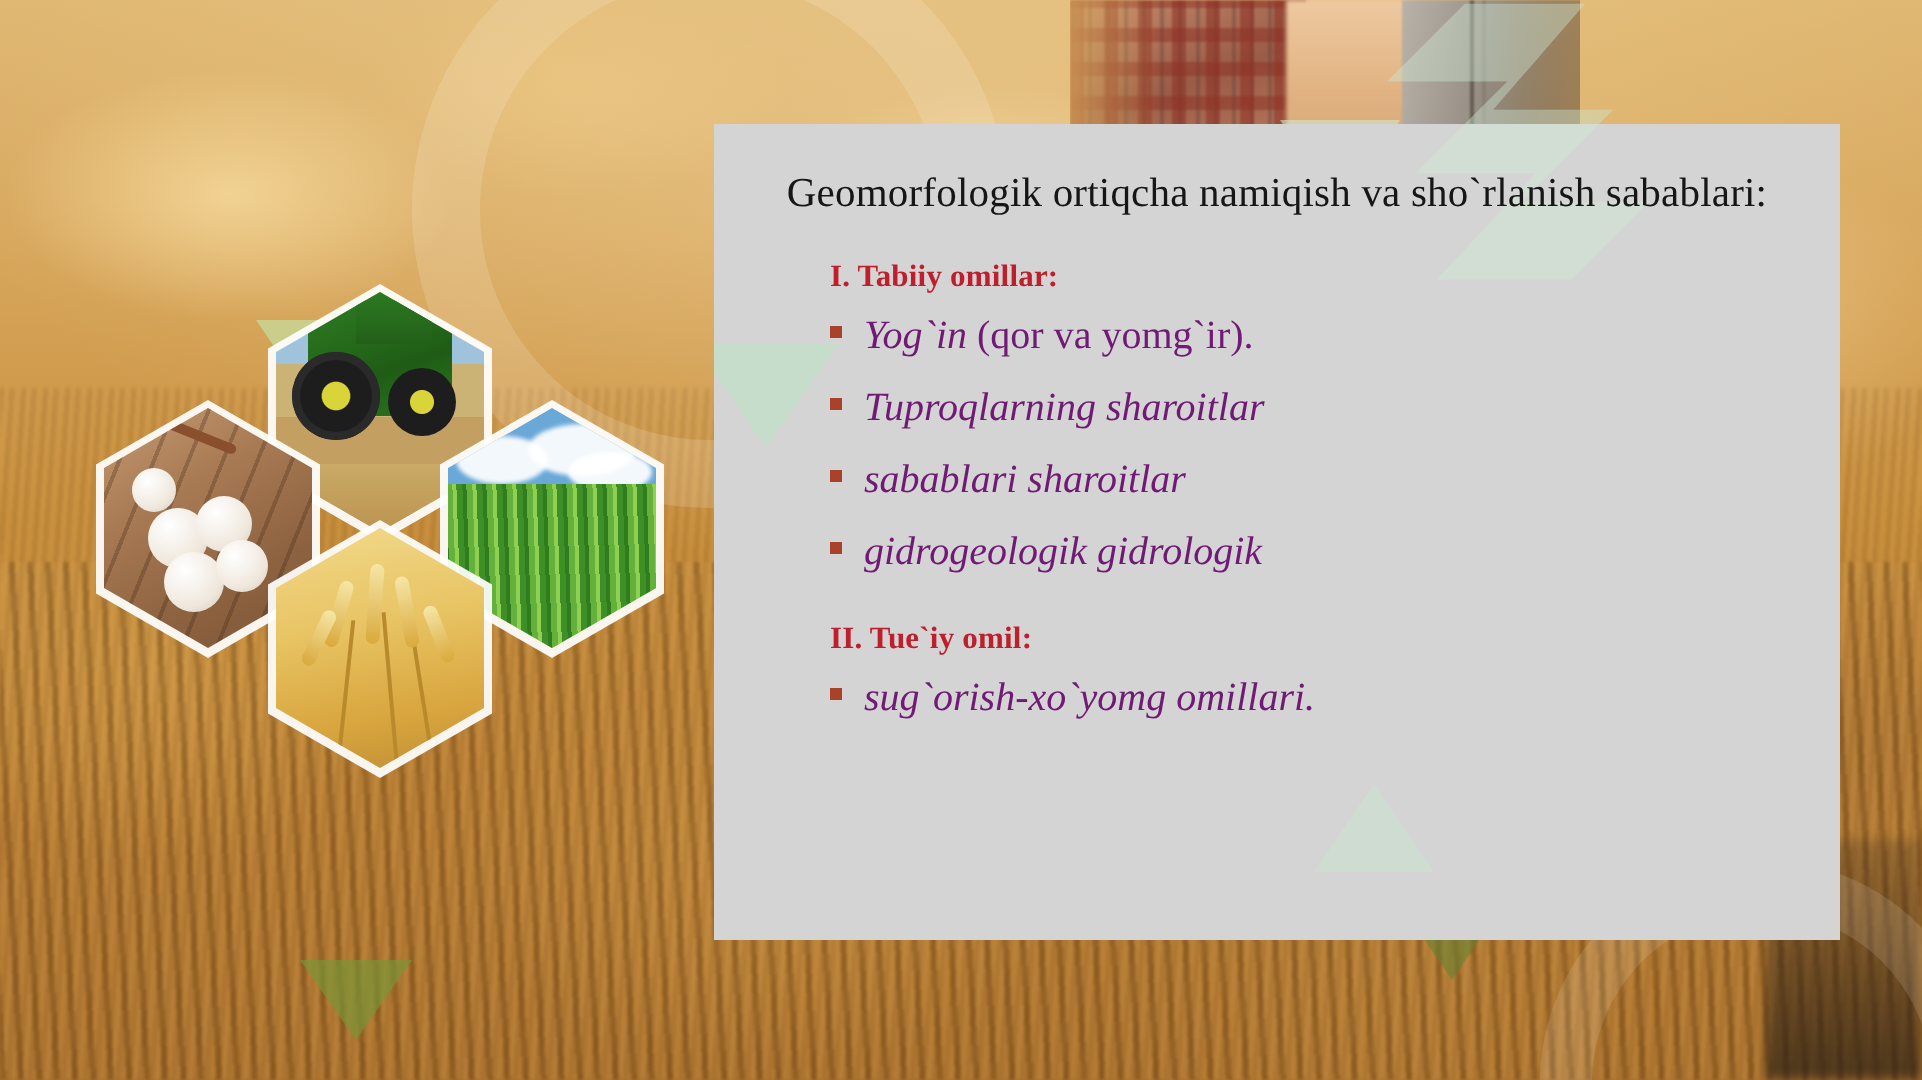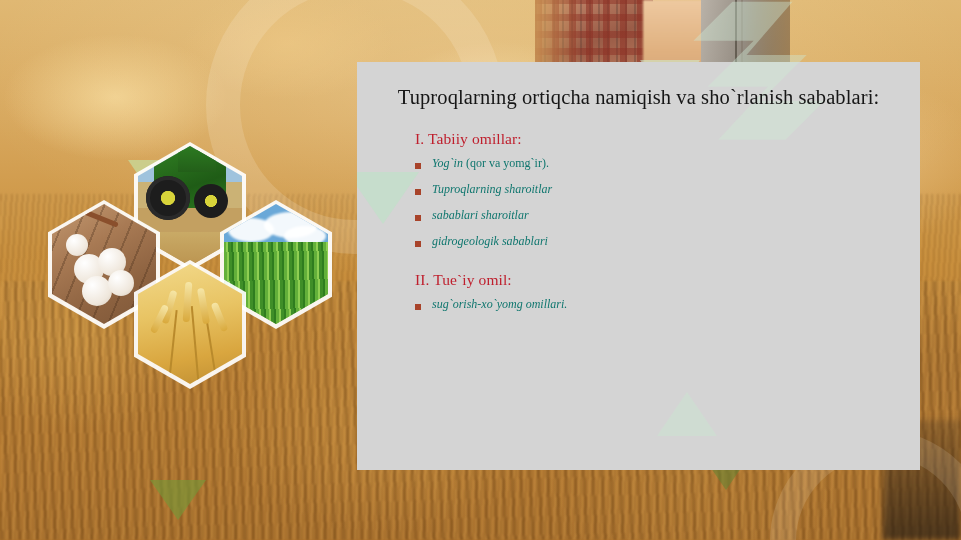--- a/index.html
+++ b/index.html
@@ -144,25 +144,25 @@
     border-top:52px solid rgba(186,228,196,.55);}
   .pwm-d2{position:absolute;left:300px;top:330px;width:0;height:0;
     border-left:30px solid transparent;border-right:30px solid transparent;
     border-bottom:44px solid rgba(200,232,208,.40);}
 
   .title{position:relative;margin:0;padding:22px 36px 0 36px;
     font-size:20.5px;line-height:1.35;color:#161616;text-align:center;font-weight:400;
     letter-spacing:.1px;}
 
   .body{position:relative;padding:18px 0 0 58px;}
-  .sec-head{margin:0 0 8px 0;font-weight:normal;font-size:15.5px;color:#bf1f2d;letter-spacing:.1px;}
+  .sec-head{margin:0 0 8px 0;font-weight:bold;font-size:15.5px;color:#bf1f2d;letter-spacing:.1px;}
   .sec-head.second{margin-top:22px;}
   ul.blist{list-style:none;margin:0;padding:0;}
   ul.blist li{position:relative;padding-left:17px;margin:0 0 11px 0;
-    font-size:12px;font-style:italic;color:#0f766e;line-height:1.25;}
+    font-size:20px;font-style:italic;color:#701a75;line-height:1.25;}
   ul.blist li:before{content:"";position:absolute;left:0;top:7px;width:6px;height:6px;
     background:#a8432a;}
   ul.blist li .plain{font-style:normal;}
 </style>
 </head>
 <body>
 
 <div class="slide">
 
   <div class="bg"></div>
@@ -235,37 +235,37 @@
 
   <div class="panel">
     <div class="panel-wm">
       <svg class="pwm-s" viewBox="0 0 100 130">
         <path d="M78 18 L44 18 L22 40 L56 40 L30 66 L64 66 L36 96 L74 96 L96 74 L60 74 L86 48 L52 48 Z" fill="#cfe8d4" opacity="0.85"></path>
       </svg>
       <div class="pwm-d"></div>
       <div class="pwm-d2"></div>
     </div>
 
-    <h1 class="title">Tuproqlarning ortiqcha namiqish va sho`rlanish sabablari:</h1>
+    <h1 class="title">Geomorfologik ortiqcha namiqish va sho`rlanish sabablari:</h1>
 
     <div class="body">
 
       <p class="sec-head">I. Tabiiy omillar:</p>
       <ul class="blist">
         <li>
           <span>Yog`in</span><span class="plain"> (qor va yomg`ir).</span>
         </li>
         <li>
           <span>Tuproqlarning sharoitlar</span><span class="plain"></span>
         </li>
         <li>
           <span>sabablari sharoitlar</span><span class="plain"></span>
         </li>
         <li>
-          <span>gidrogeologik sabablari</span><span class="plain"></span>
+          <span>gidrogeologik gidrologik</span><span class="plain"></span>
         </li>
       </ul>
 
       <p class="sec-head second">II. Tue`iy omil:</p>
       <ul class="blist">
         <li>
           <span>sug`orish-xo`yomg omillari.</span><span class="plain"></span>
         </li>
       </ul>
 

